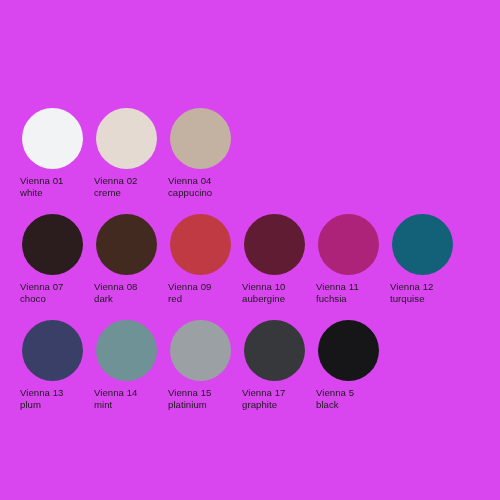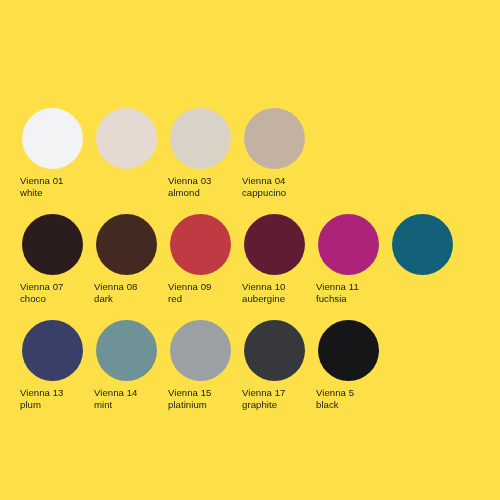--- a/index.html
+++ b/index.html
@@ -10,21 +10,21 @@
     width: 500px;
     height: 500px;
     background: #ffffff;
     font-family: "Liberation Sans", sans-serif;
     overflow: hidden;
   }
   #palette-board {
     position: relative;
     width: 500px;
     height: 500px;
-    background: #fde047;
+    background: #d946ef;
     box-sizing: border-box;
     padding: 108px 18px 0 18px;
   }
   .swatch-row {
     display: flex;
     flex-direction: row;
     align-items: flex-start;
     justify-content: flex-start;
     margin: 0 0 16px 0;
   }
@@ -66,26 +66,23 @@
   <div class="swatch-row">
     <div class="swatch-cell">
       <div class="swatch-disc" style="background-color: rgb(242, 243, 245);"></div>
       <div class="swatch-caption">
         <span class="swatch-code">Vienna 01</span>
         <span class="swatch-name">white</span>
       </div>
     </div>
     <div class="swatch-cell">
       <div class="swatch-disc" style="background-color: rgb(228, 218, 210);"></div>
-    </div>
-    <div class="swatch-cell">
-      <div class="swatch-disc" style="background-color: rgb(217, 210, 198);"></div>
       <div class="swatch-caption">
-        <span class="swatch-code">Vienna 03</span>
-        <span class="swatch-name">almond</span>
+        <span class="swatch-code">Vienna 02</span>
+        <span class="swatch-name">creme</span>
       </div>
     </div>
     <div class="swatch-cell">
       <div class="swatch-disc" style="background-color: rgb(195, 178, 162);"></div>
       <div class="swatch-caption">
         <span class="swatch-code">Vienna 04</span>
         <span class="swatch-name">cappucino</span>
       </div>
     </div>
   </div>
@@ -121,20 +118,24 @@
     </div>
     <div class="swatch-cell">
       <div class="swatch-disc" style="background-color: rgb(173, 35, 121);"></div>
       <div class="swatch-caption">
         <span class="swatch-code">Vienna 11</span>
         <span class="swatch-name">fuchsia</span>
       </div>
     </div>
     <div class="swatch-cell">
       <div class="swatch-disc" style="background-color: rgb(19, 96, 121);"></div>
+      <div class="swatch-caption">
+        <span class="swatch-code">Vienna 12</span>
+        <span class="swatch-name">turquise</span>
+      </div>
     </div>
   </div>
 
   <div class="swatch-row">
     <div class="swatch-cell">
       <div class="swatch-disc" style="background-color: rgb(58, 63, 104);"></div>
       <div class="swatch-caption">
         <span class="swatch-code">Vienna 13</span>
         <span class="swatch-name">plum</span>
       </div>

